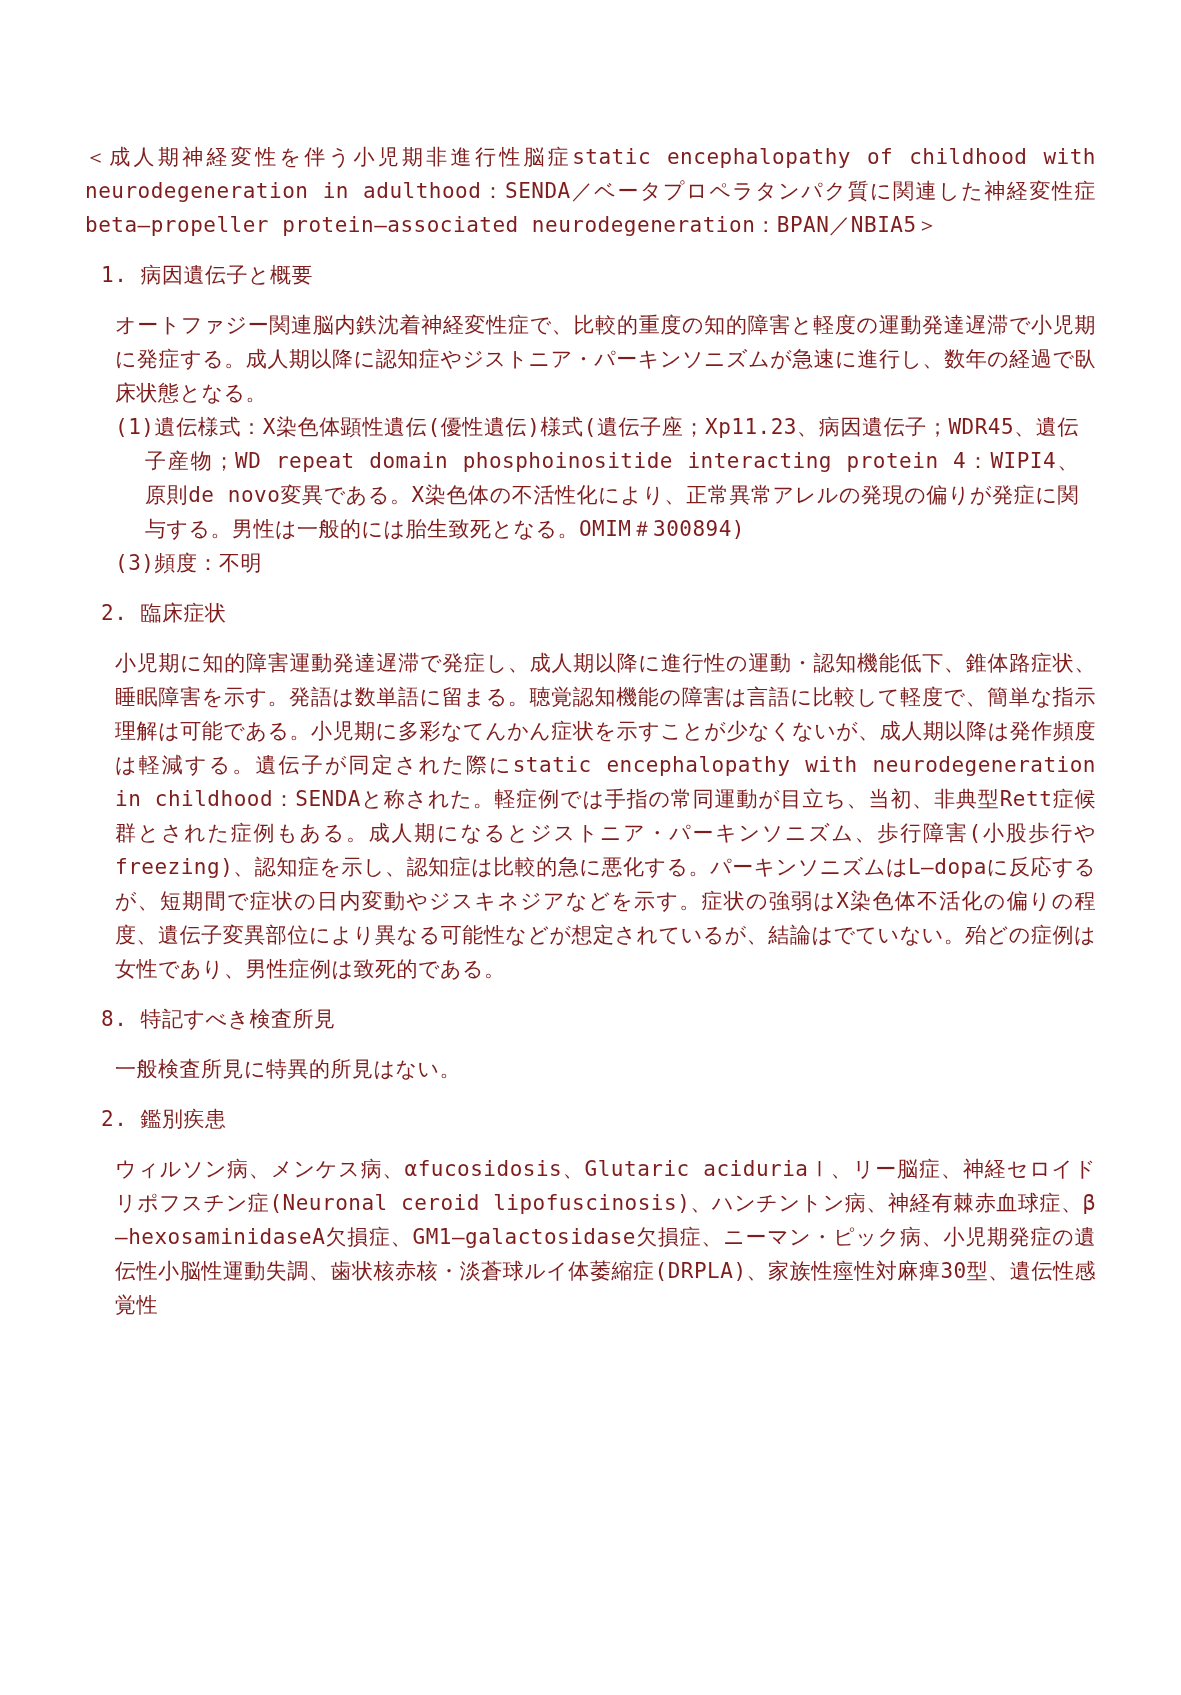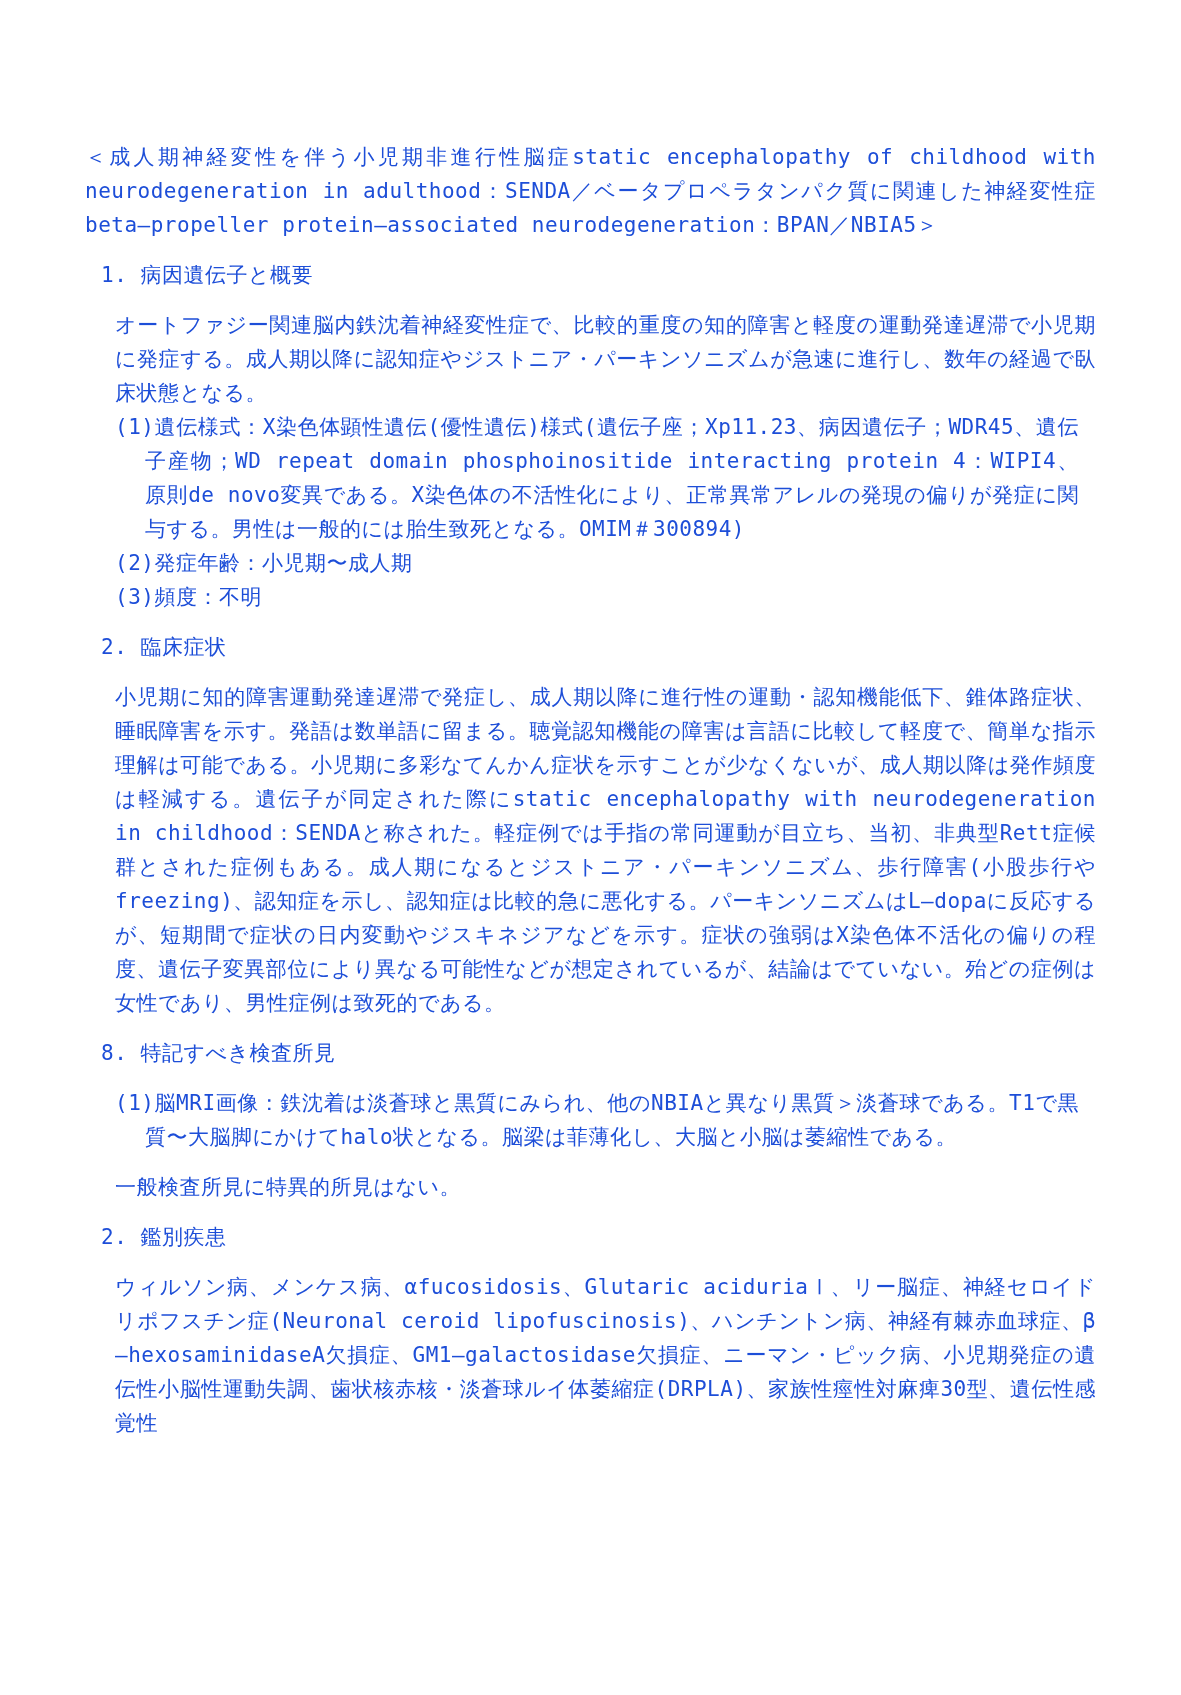--- a/index.html
+++ b/index.html
@@ -11,21 +11,21 @@
     position: relative;
     width: 1181px;
     height: 1695px;
     background: #ffffff;
     box-sizing: border-box;
     padding: 140px 85px 0 85px;
     overflow: hidden;
     font-family: "DejaVu Sans Mono", "Liberation Mono", monospace;
     font-size: 21px;
     line-height: 34px;
-    color: #1d4ed8;
+    color: #7f1d1d;
     text-align: justify;
     letter-spacing: 0.5px;
   }
   .doc-title {
     margin: 0;
   }
   .sec-heading {
     margin: 16px;
   }
   .body-p {
@@ -40,27 +40,25 @@
 </head>
 <body>
 
 <div class="page">
 
   <p class="doc-title">＜成人期神経変性を伴う小児期非進行性脳症static encephalopathy of childhood with neurodegeneration in adulthood：SENDA／ベータプロペラタンパク質に関連した神経変性症beta—propeller protein—associated neurodegeneration：BPAN／NBIA5＞</p>
 
   <p class="sec-heading">1. 病因遺伝子と概要</p>
   <p class="body-p">オートファジー関連脳内鉄沈着神経変性症で、比較的重度の知的障害と軽度の運動発達遅滞で小児期に発症する。成人期以降に認知症やジストニア・パーキンソニズムが急速に進行し、数年の経過で臥床状態となる。</p>
   <p class="sub-item">(1)遺伝様式：X染色体顕性遺伝(優性遺伝)様式(遺伝子座；Xp11.23、病因遺伝子；WDR45、遺伝子産物；WD repeat domain phosphoinositide interacting protein 4：WIPI4、原則de novo変異である。X染色体の不活性化により、正常異常アレルの発現の偏りが発症に関与する。男性は一般的には胎生致死となる。OMIM＃300894)</p>
-  <p class="sub-item">(2)発症年齢：小児期〜成人期</p>
   <p class="sub-item">(3)頻度：不明</p>
 
   <p class="sec-heading">2. 臨床症状</p>
   <p class="body-p">小児期に知的障害運動発達遅滞で発症し、成人期以降に進行性の運動・認知機能低下、錐体路症状、睡眠障害を示す。発語は数単語に留まる。聴覚認知機能の障害は言語に比較して軽度で、簡単な指示理解は可能である。小児期に多彩なてんかん症状を示すことが少なくないが、成人期以降は発作頻度は軽減する。遺伝子が同定された際にstatic encephalopathy with neurodegeneration in childhood：SENDAと称された。軽症例では手指の常同運動が目立ち、当初、非典型Rett症候群とされた症例もある。成人期になるとジストニア・パーキンソニズム、歩行障害(小股歩行やfreezing)、認知症を示し、認知症は比較的急に悪化する。パーキンソニズムはL—dopaに反応するが、短期間で症状の日内変動やジスキネジアなどを示す。症状の強弱はX染色体不活化の偏りの程度、遺伝子変異部位により異なる可能性などが想定されているが、結論はでていない。殆どの症例は女性であり、男性症例は致死的である。</p>
 
   <p class="sec-heading">8. 特記すべき検査所見</p>
-  <p class="sub-item">(1)脳MRI画像：鉄沈着は淡蒼球と黒質にみられ、他のNBIAと異なり黒質＞淡蒼球である。T1で黒質〜大脳脚にかけてhalo状となる。脳梁は菲薄化し、大脳と小脳は萎縮性である。</p>
   <p class="body-p">一般検査所見に特異的所見はない。</p>
 
 
   <p class="sec-heading">2. 鑑別疾患</p>
   <p class="body-p">ウィルソン病、メンケス病、αfucosidosis、Glutaric aciduriaⅠ、リー脳症、神経セロイドリポフスチン症(Neuronal ceroid lipofuscinosis)、ハンチントン病、神経有棘赤血球症、β—hexosaminidaseA欠損症、GM1—galactosidase欠損症、ニーマン・ピック病、小児期発症の遺伝性小脳性運動失調、歯状核赤核・淡蒼球ルイ体萎縮症(DRPLA)、家族性痙性対麻痺30型、遺伝性感覚性</p>
 
 </div>
 
 </body></html>

